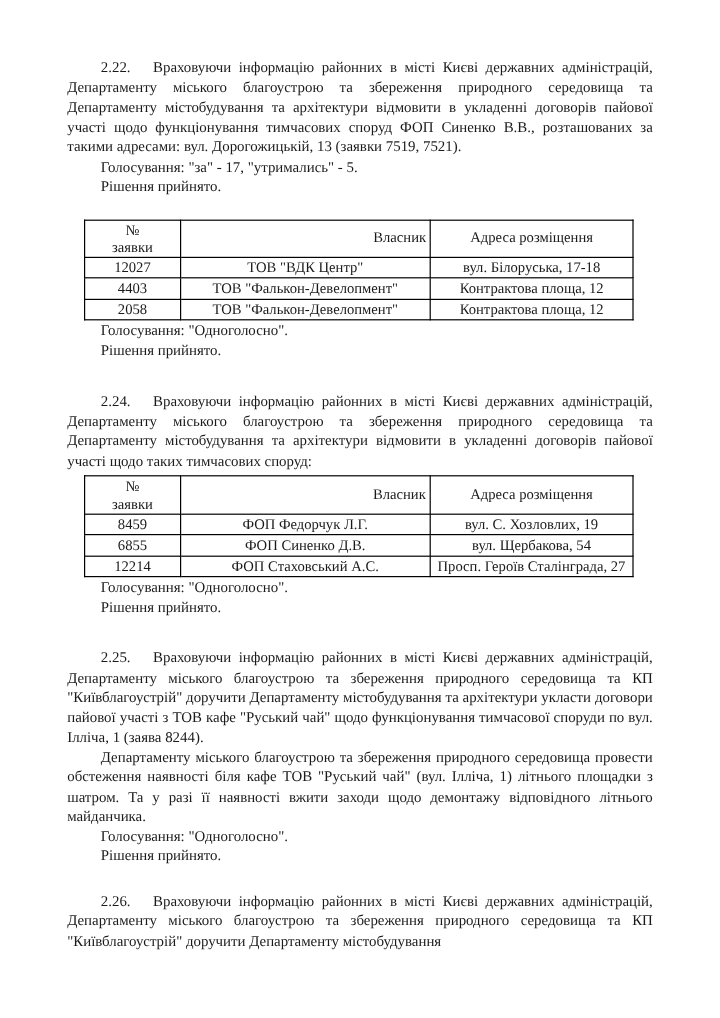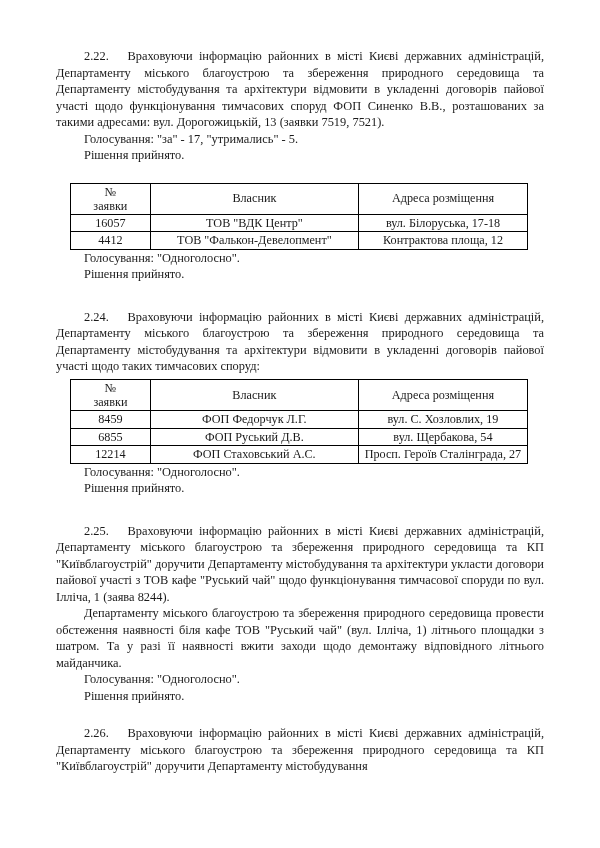--- a/index.html
+++ b/index.html
@@ -50,21 +50,21 @@
     border: 1px solid #000000;
     padding: 1px 3px;
     text-align: center;
     vertical-align: middle;
     line-height: 1.2;
   }
   table.doc-table th {
     font-weight: normal;
   }
   table.doc-table .col-num { width: 76px; }
-  table.doc-table .col-owner { width: 212px; }
+  table.doc-table .col-owner { width: 212px; text-align: right; }
   table.doc-table .col-addr { width: 170px; }
   .th-stack {
     display: block;
     line-height: 1.15;
   }
 </style>
 </head>
 <body>
 
 <div class="page">
@@ -82,26 +82,31 @@
         <th class="col-num">
           <span class="th-stack">№</span>
           <span class="th-stack">заявки</span>
         </th>
         <th class="col-owner">Власник</th>
         <th class="col-addr">Адреса розміщення</th>
       </tr>
     </thead>
     <tbody>
       <tr>
-        <td>16057</td>
+        <td>12027</td>
         <td>ТОВ "ВДК Центр"</td>
         <td>вул. Білоруська, 17-18</td>
       </tr>
       <tr>
-        <td>4412</td>
+        <td>4403</td>
+        <td>ТОВ "Фалькон-Девелопмент"</td>
+        <td>Контрактова площа, 12</td>
+      </tr>
+      <tr>
+        <td>2058</td>
         <td>ТОВ "Фалькон-Девелопмент"</td>
         <td>Контрактова площа, 12</td>
       </tr>
     </tbody>
   </table>
 
   <p class="sub-line">Голосування: "Одноголосно".</p>
   <p class="sub-line">Рішення прийнято.</p>
 
   <div class="gap-xl"></div>
@@ -120,21 +125,21 @@
       </tr>
     </thead>
     <tbody>
       <tr>
         <td>8459</td>
         <td>ФОП Федорчук Л.Г.</td>
         <td>вул. С. Хозловлих, 19</td>
       </tr>
       <tr>
         <td>6855</td>
-        <td>ФОП Руський Д.В.</td>
+        <td>ФОП Синенко Д.В.</td>
         <td>вул. Щербакова, 54</td>
       </tr>
       <tr>
         <td>12214</td>
         <td>ФОП Стаховський А.С.</td>
         <td>Просп. Героїв Сталінграда, 27</td>
       </tr>
     </tbody>
   </table>
 

